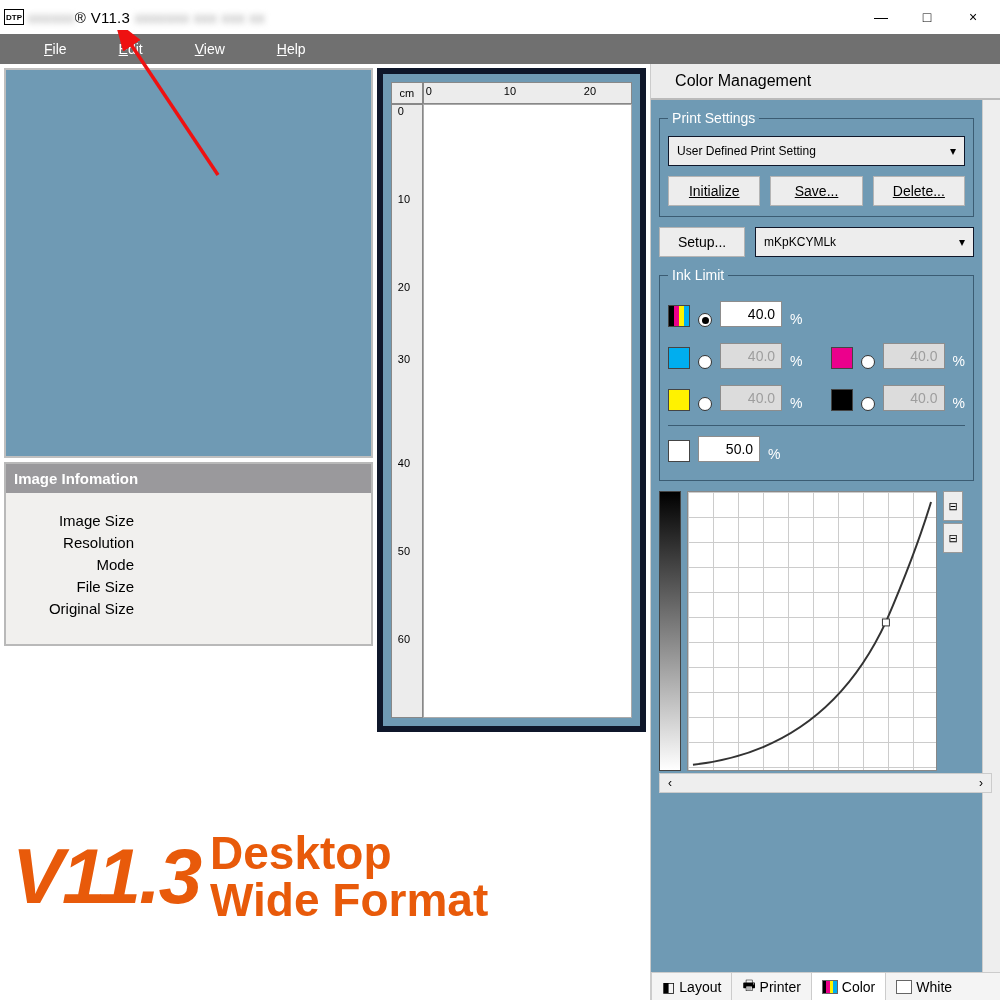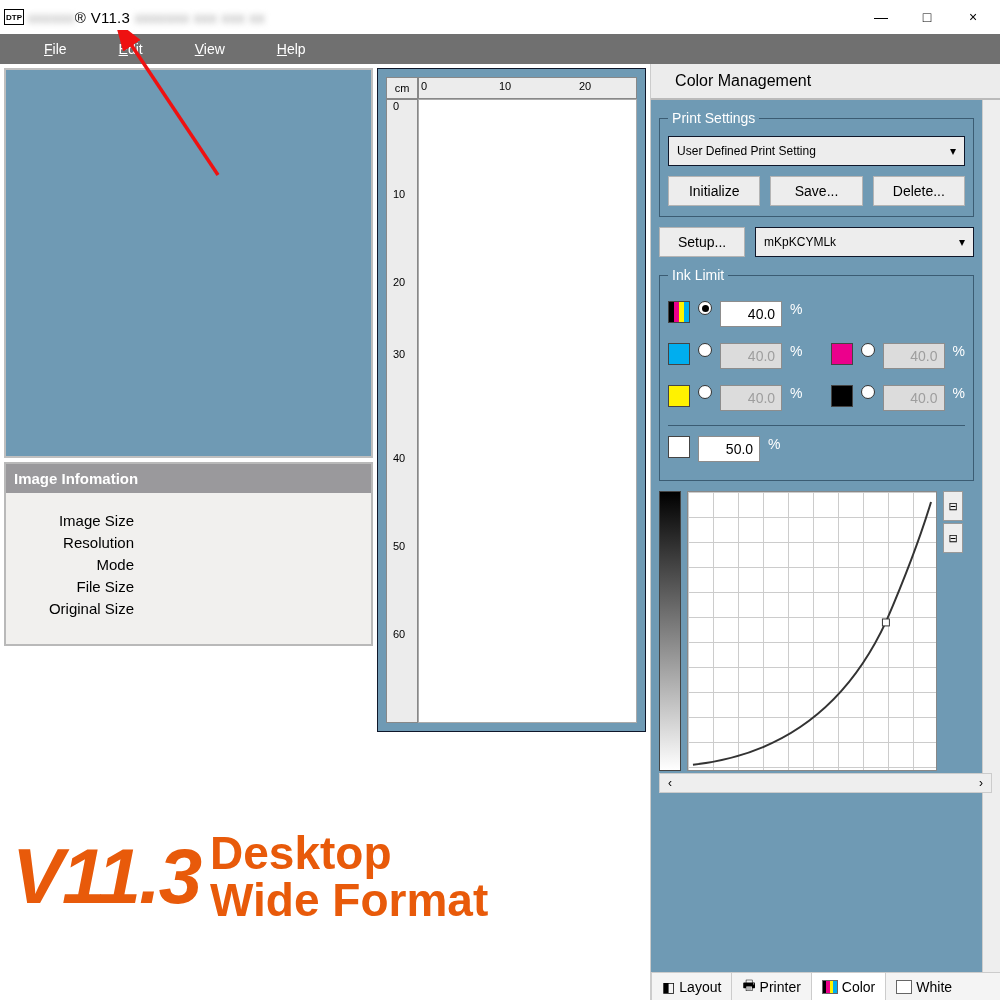--- a/index.html
+++ b/index.html
@@ -19,40 +19,40 @@
   .preview{height:390px;background:#6f9ab4;border:2px solid #bfbfbf;margin:4px 2px 4px 4px;}
   .imginfo{background:#f1f0ee;border:2px solid #b9b9b9;margin:0 2px 4px 4px;}
   .imginfo-head{background:#9a999c;color:#fff;font-weight:bold;padding:6px 8px;font-size:15px;}
   .imginfo-body{padding:14px 8px 22px 8px;}
   .imginfo-row{width:120px;text-align:right;margin:5px 0;font-size:15px;}
   .overlay{position:absolute;left:12px;top:830px;display:flex;align-items:center;color:#e85a0a;font-weight:bold;pointer-events:none;}
   .overlay .big{font-size:78px;font-style:italic;letter-spacing:-2px;}
   .overlay .lines{font-size:46px;line-height:1.02;margin-left:10px;}
   .arrow{position:absolute;left:98px;top:30px;width:130px;height:150px;pointer-events:none;}
   
-  .midcol{width:278px;padding:6px;background:#6f9ab4;border:1px solid #0f172a;margin:4px 4px 4px 2px;position:relative;height:664px;}
+  .midcol{width:278px;padding:6px;background:#6f9ab4;border:6px solid #0f172a;margin:4px 4px 4px 2px;position:relative;height:664px;}
   .ruler-corner{position:absolute;left:8px;top:8px;width:32px;height:22px;background:#ececec;border:1px solid #888;display:flex;align-items:center;justify-content:center;font-size:11px;}
   .ruler-h{position:absolute;left:40px;top:8px;right:8px;height:22px;background:#ececec;border:1px solid #888;}
   .ruler-h .tick{position:absolute;top:2px;font-size:11px;}
   .ruler-v{position:absolute;left:8px;top:30px;width:32px;bottom:8px;background:#ececec;border:1px solid #888;}
   .ruler-v .tick{position:absolute;left:6px;font-size:11px;}
   .canvas{position:absolute;left:40px;top:30px;right:8px;bottom:8px;background:#fff;border:1px solid #aaa;}
   
   .rightcol{flex:1;display:flex;flex-direction:column;border-left:1px solid #ccc;}
   .panel-title{background:#ececec;padding:8px 24px;font-size:16px;border-bottom:2px solid #bababa;}
   .panel-body{flex:1;background:#6f9ab4;padding:10px 8px 8px 8px;overflow:hidden;position:relative;}
   fieldset{border:1px solid #3b5c73;margin:0 0 10px 0;padding:10px 8px;}
   fieldset legend{color:#fff;padding:0 4px;font-size:14px;}
   .sel{width:100%;height:30px;background:#ededed;border:1px solid #0f172a;padding:0 8px;display:flex;align-items:center;justify-content:space-between;font-size:12px;}
-  .btnrow{display:flex;gap:10px;margin-top:10px;}
+  .btnrow{display:flex;gap:10px;margin-top:10px;text-decoration:underline;}
   .btn{flex:1;height:30px;background:#ededed;border:1px solid #b4b4b4;display:flex;align-items:center;justify-content:center;font-size:14px;}
   .row2{display:flex;gap:10px;}
   .row2 .btn{flex:0 0 86px;}
   .row2 .sel{flex:1;}
-  .ink-row{display:flex;align-items:flex-start;gap:8px;margin:8px 0;}
+  .ink-row{display:flex;align-items:flex-end;gap:8px;margin:8px 0;}
   .swatch{width:22px;height:22px;border:1px solid #444;}
   .radio{width:14px;height:14px;border:1.5px solid #333;border-radius:50%;display:flex;align-items:center;justify-content:center;background:#fff;}
   .radio.on::after{content:"";width:7px;height:7px;border-radius:50%;background:#000;}
   .numbox{width:62px;height:26px;background:#fff;border:1px solid #8d8d8d;text-align:right;padding:0 6px;display:flex;align-items:center;justify-content:flex-end;font-size:14px;}
   .numbox.dis{background:#dcdcdc;color:#9e9e9e;}
   .pct{color:#fff;font-size:14px;}
   .ink-pair{display:flex;gap:28px;}
   .ink-sep{border-top:1px solid #3b5c73;margin:6px 0 10px 0;}
   .curve-wrap{display:flex;gap:6px;}
   .gradbar{width:22px;height:280px;background:linear-gradient(#000,#fff);border:1px solid #444;}

